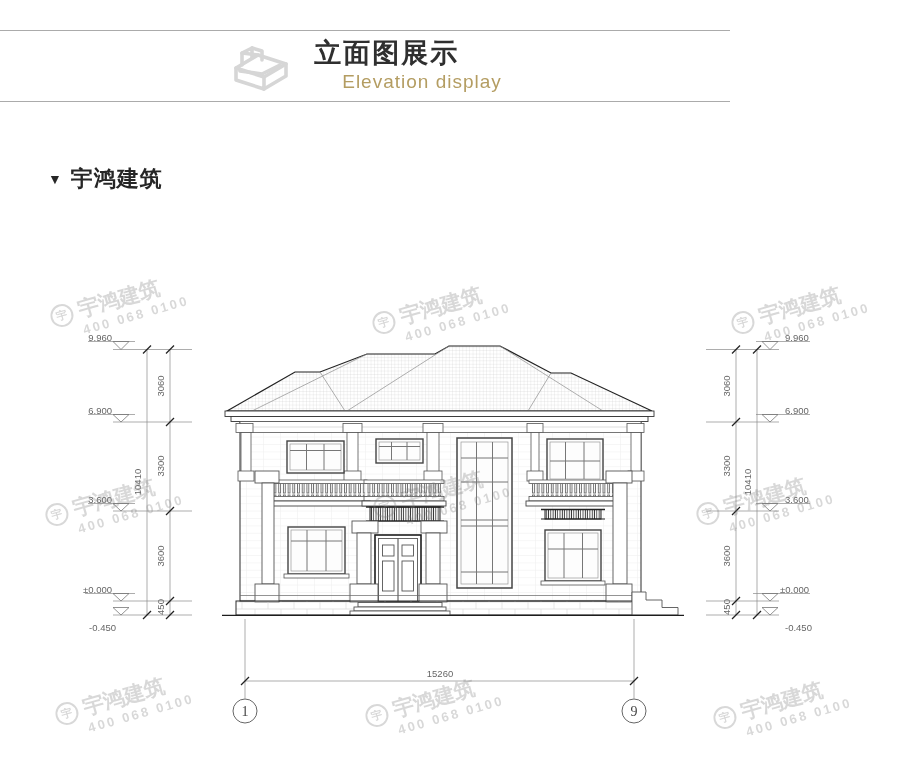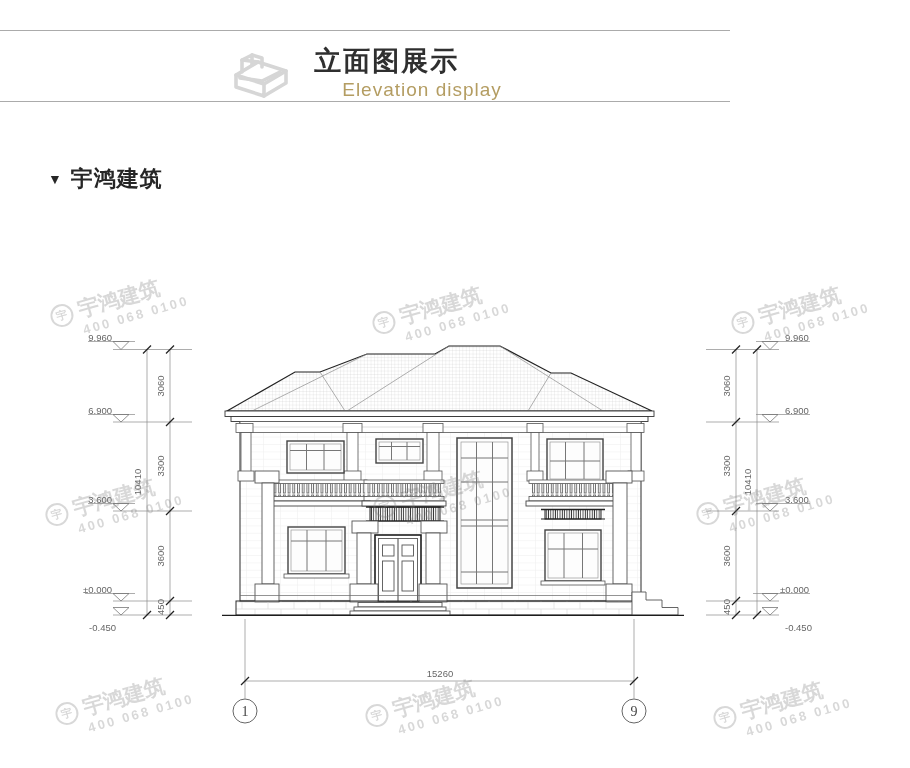--- a/index.html
+++ b/index.html
@@ -4,21 +4,21 @@
 <style>
   html,body{margin:0;padding:0;}
   body{
     width:910px;height:768px;background:#ffffff;position:relative;overflow:hidden;
     font-family:"Liberation Sans", sans-serif;
   }
   
   .header{
     position:absolute;left:0;top:30px;width:730px;height:70px;
     border-top:1px solid #ababab;border-bottom:1px solid #ababab;
-    display:flex;align-items:flex-end;justify-content:center;gap:20px;
+    display:flex;align-items:center;justify-content:center;gap:20px;
     background:#fff;
   }
   .header-icon{flex:0 0 auto;display:block;}
   .title-block{text-align:left;}
   .page-title{font-size:27px;font-weight:bold;color:#2f2f2f;letter-spacing:2px;line-height:1.1;}
   .page-subtitle{font-size:19px;color:#b49d62;letter-spacing:1px;margin-top:2px;margin-left:28px;}
   
   .section-title{
     position:absolute;left:48px;top:164px;display:flex;align-items:center;gap:9px;
     font-weight:bold;color:#262626;

